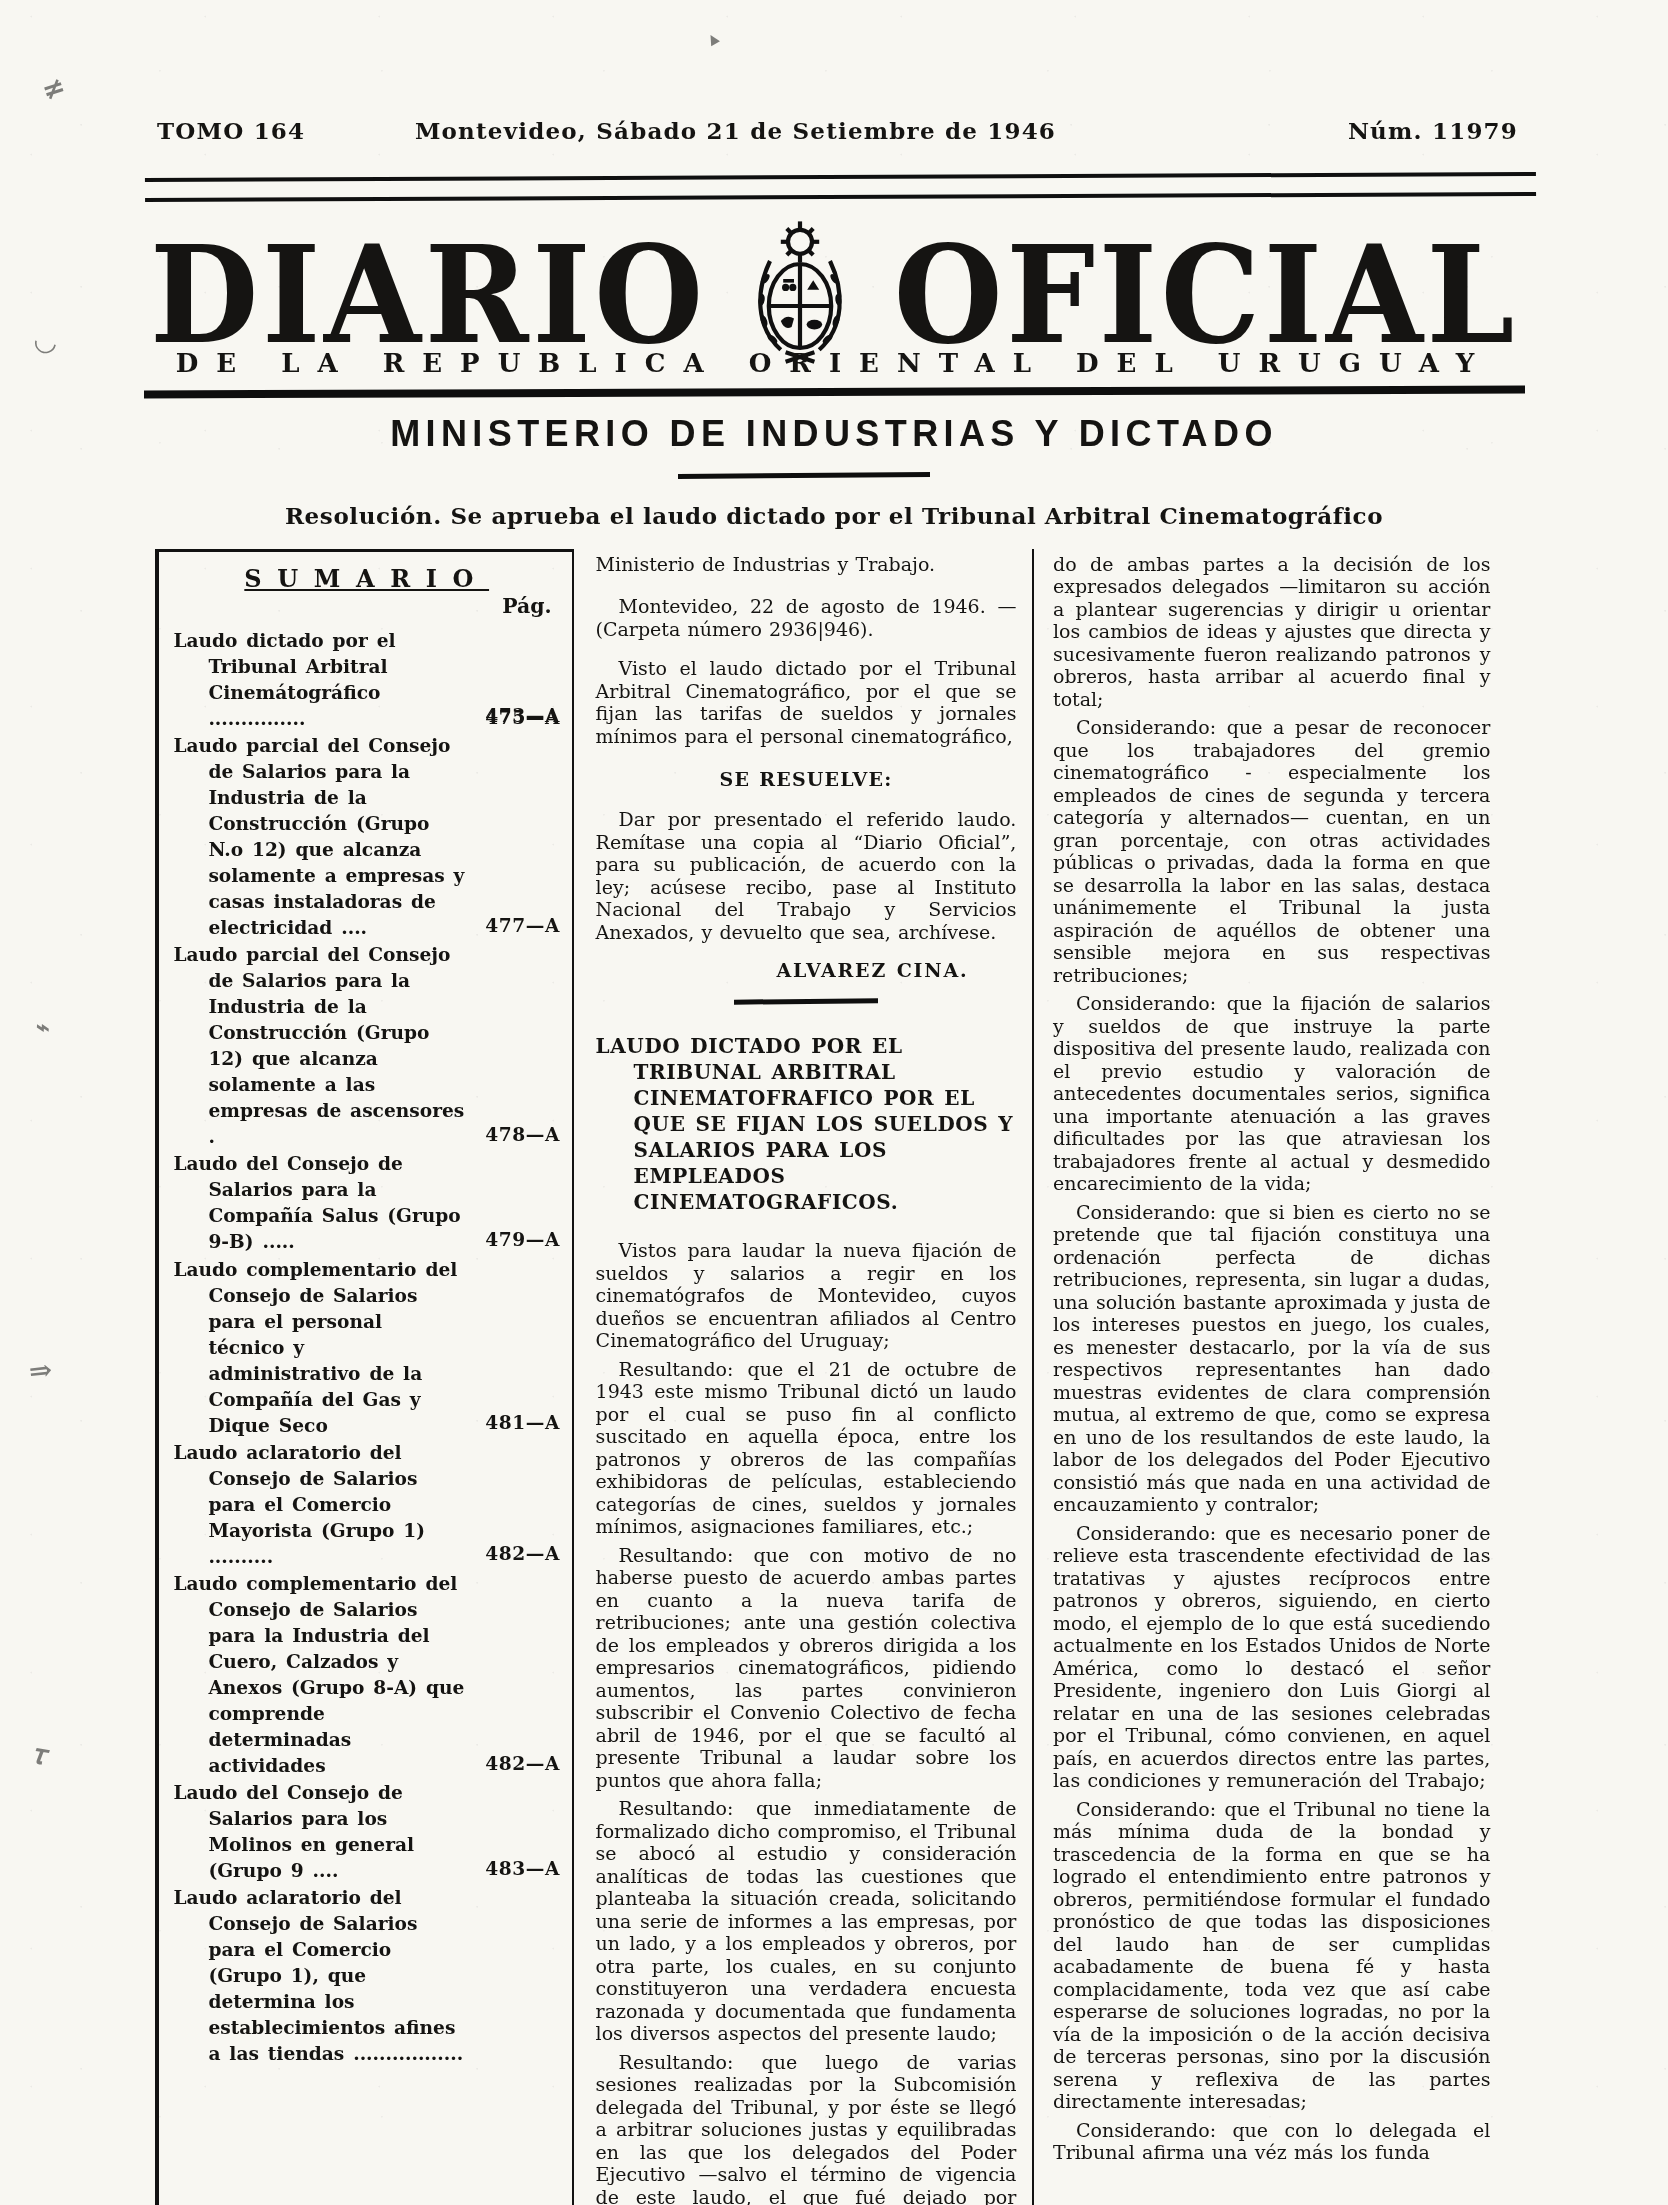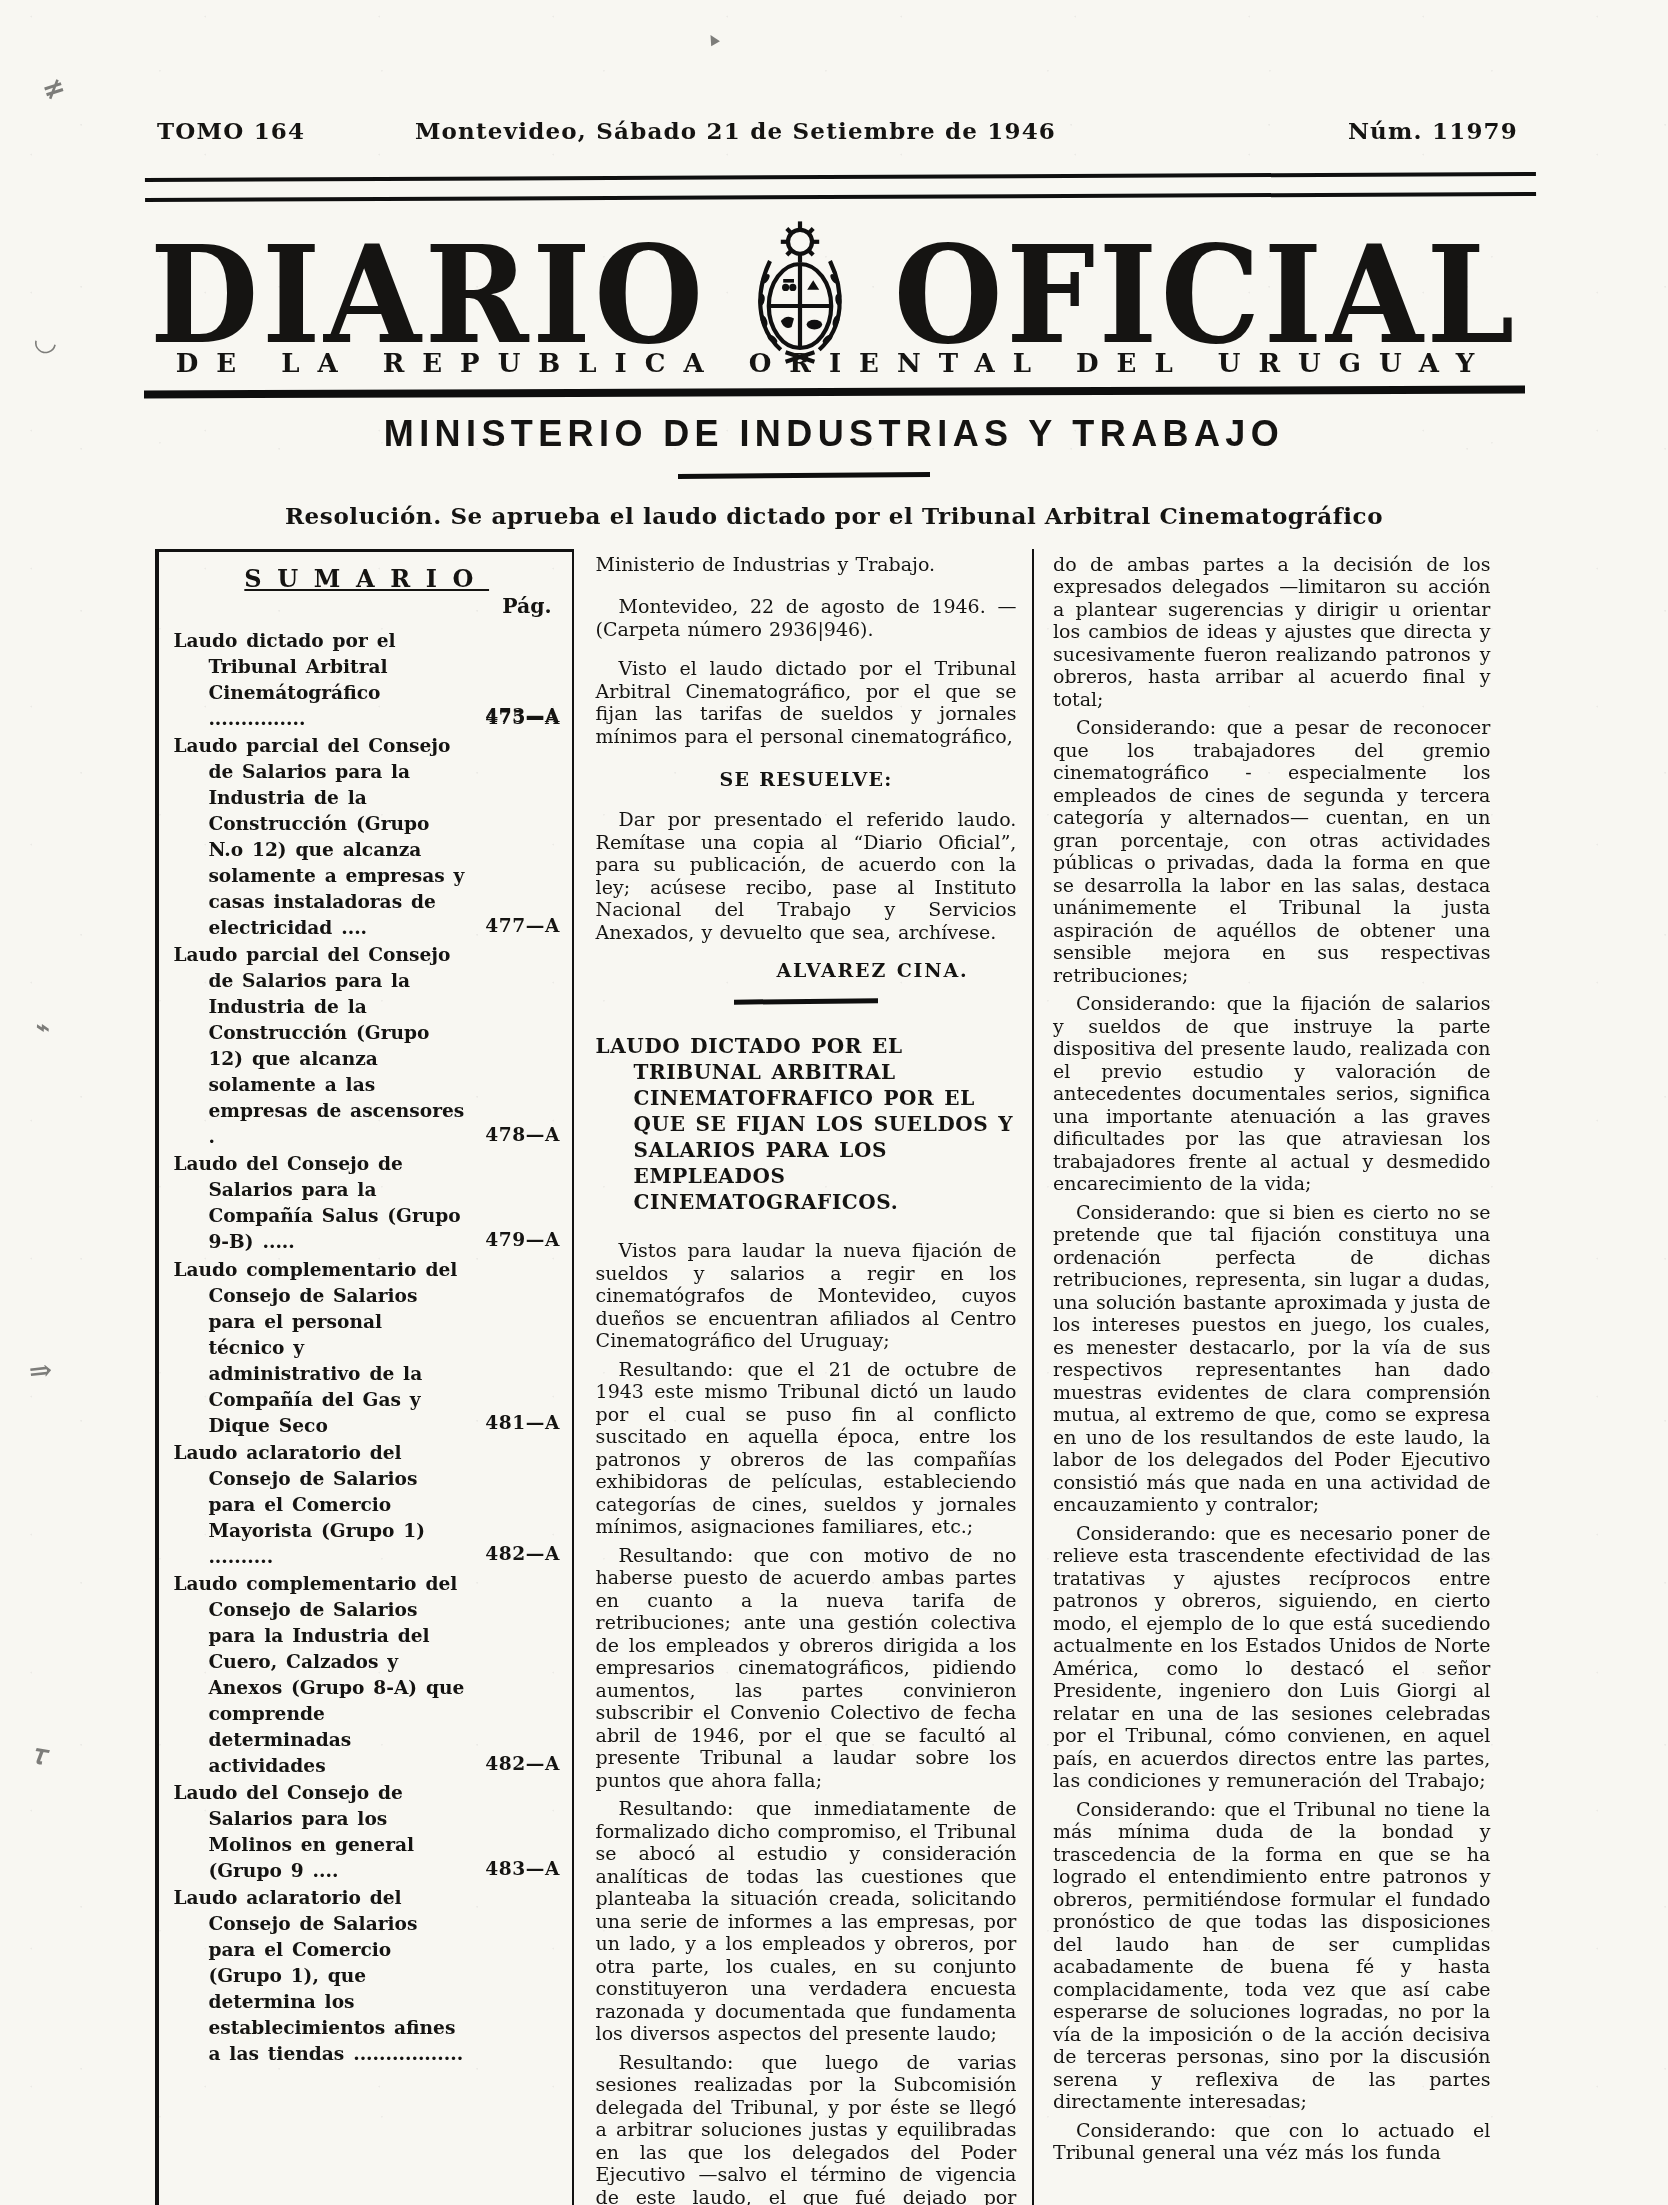--- a/index.html
+++ b/index.html
@@ -207,21 +207,21 @@
         <path class="ink" d="M56 222 L 104 238 M104 222 L 56 238"></path>
       </svg>
     </span>
     <span class="mast-word">OFICIAL</span>
   </div>
 
   <div class="mast-subtitle">DE LA REPUBLICA ORIENTAL DEL URUGUAY</div>
 
   <div class="thick-rule"></div>
 
-  <div class="ministry-title">MINISTERIO DE INDUSTRIAS Y TRABAJO</div>
+  <div class="ministry-title">MINISTERIO DE INDUSTRIAS Y DICTADO</div>
   <div class="ministry-underline"></div>
 
   <div class="resolution-headline">Resolución. Se aprueba el laudo dictado por el Tribunal Arbitral Cinematográfico</div>
 
   <div class="columns">
 
     <div class="col col-left">
       <div class="toc-title">SUMARIO</div>
       <div class="toc-pag">Pág.</div>
       <div class="toc-list">
@@ -303,19 +303,19 @@
           <p class="indent">Considerando: que a pesar de reconocer que los trabajadores del gremio cinematográfico - especialmente los empleados de cines de segunda y tercera categoría y alternados— cuentan, en un gran porcentaje, con otras actividades públicas o privadas, dada la forma en que se desarrolla la labor en las salas, destaca unánimemente el Tribunal la justa aspiración de aquéllos de obtener una sensible mejora en sus respectivas retribuciones;</p>
 
           <p class="indent">Considerando: que la fijación de salarios y sueldos de que instruye la parte dispositiva del presente laudo, realizada con el previo estudio y valoración de antecedentes documentales serios, significa una importante atenuación a las graves dificultades por las que atraviesan los trabajadores frente al actual y desmedido encarecimiento de la vida;</p>
 
           <p class="indent">Considerando: que si bien es cierto no se pretende que tal fijación constituya una ordenación perfecta de dichas retribuciones, representa, sin lugar a dudas, una solución bastante aproximada y justa de los intereses puestos en juego, los cuales, es menester destacarlo, por la vía de sus respectivos representantes han dado muestras evidentes de clara comprensión mutua, al extremo de que, como se expresa en uno de los resultandos de este laudo, la labor de los delegados del Poder Ejecutivo consistió más que nada en una actividad de encauzamiento y contralor;</p>
 
           <p class="indent">Considerando: que es necesario poner de relieve esta trascendente efectividad de las tratativas y ajustes recíprocos entre patronos y obreros, siguiendo, en cierto modo, el ejemplo de lo que está sucediendo actualmente en los Estados Unidos de Norte América, como lo destacó el señor Presidente, ingeniero don Luis Giorgi al relatar en una de las sesiones celebradas por el Tribunal, cómo convienen, en aquel país, en acuerdos directos entre las partes, las condiciones y remuneración del Trabajo;</p>
 
           <p class="indent">Considerando: que el Tribunal no tiene la más mínima duda de la bondad y trascedencia de la forma en que se ha logrado el entendimiento entre patronos y obreros, permitiéndose formular el fundado pronóstico de que todas las disposiciones del laudo han de ser cumplidas acabadamente de buena fé y hasta complacidamente, toda vez que así cabe esperarse de soluciones logradas, no por la vía de la imposición o de la acción decisiva de terceras personas, sino por la discusión serena y reflexiva de las partes directamente interesadas;</p>
 
-          <p class="indent">Considerando: que con lo actuado el Tribunal general una véz más los funda</p>
+          <p class="indent">Considerando: que con lo delegada el Tribunal afirma una véz más los funda</p>
         </div>
     </div>
 
   </div>
 </div>
 
 
 </body></html>

